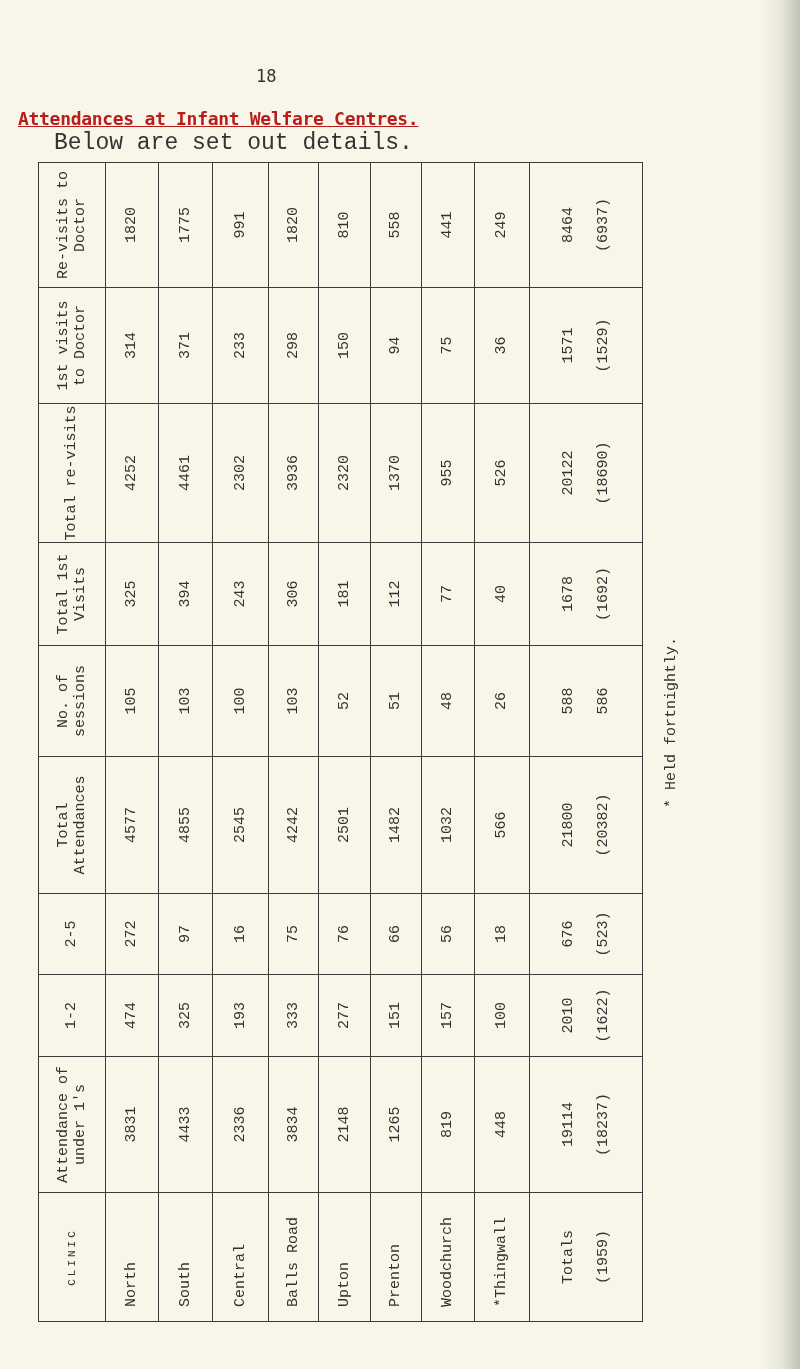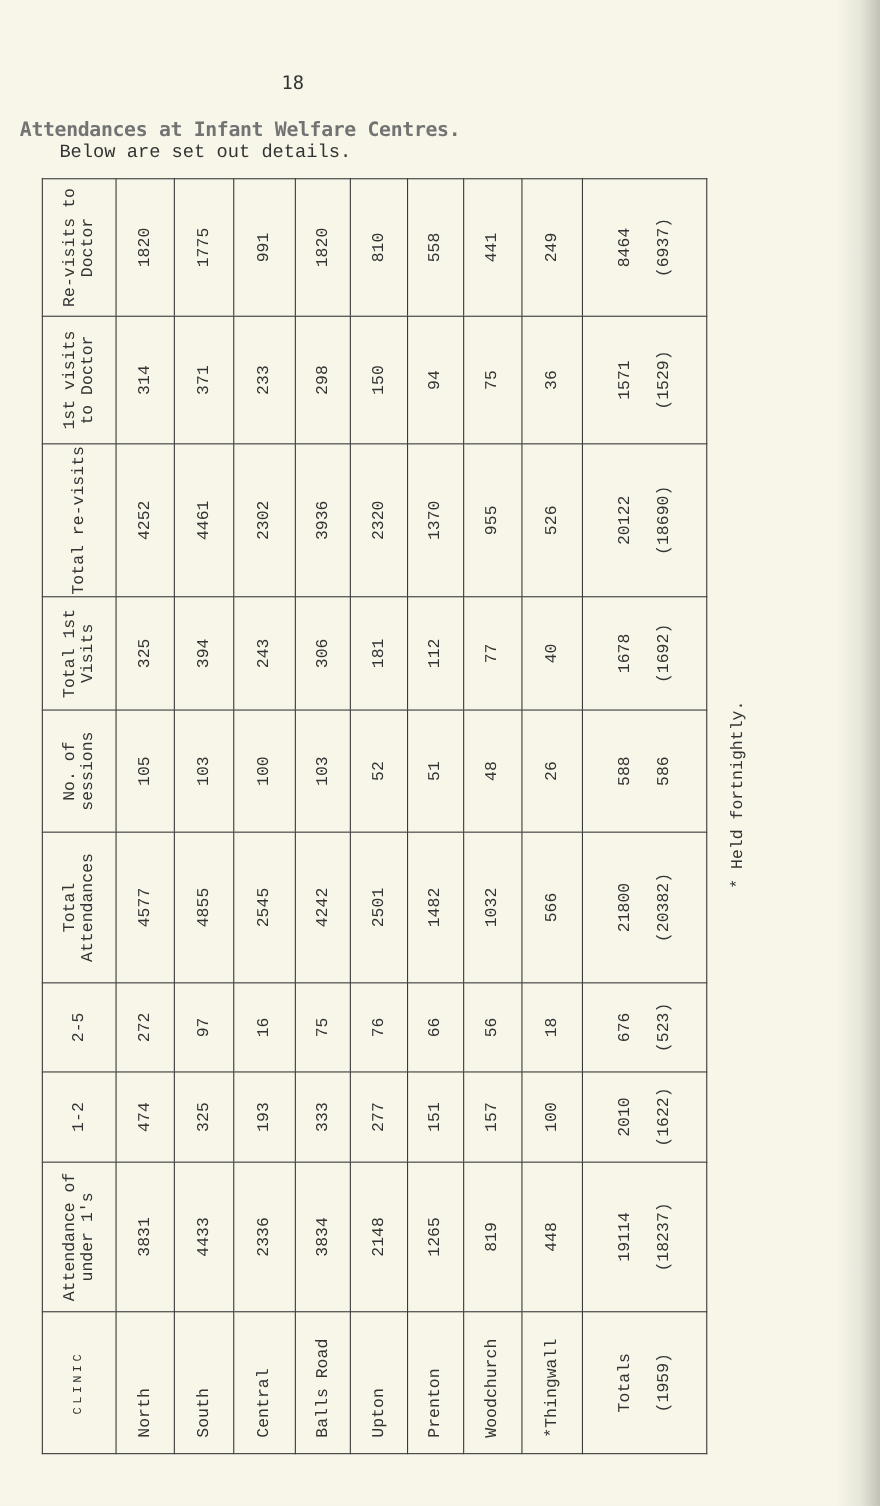--- a/index.html
+++ b/index.html
@@ -12,24 +12,24 @@
   .edge-shade {
     position: absolute; top: 0; right: 0; width: 40px; height: 1369px;
     background: linear-gradient(to right, rgba(247,246,233,0) 0%, rgba(200,200,190,0.35) 55%, rgba(150,150,140,0.55) 100%);
   }
   .page-number {
     position: absolute; left: 256px; top: 66px; font-size: 17px; color: #333;
     font-family: "DejaVu Sans Mono", monospace;
   }
   .title {
     position: absolute; left: 18px; top: 108px; font-size: 18px; font-weight: bold;
-    font-family: "DejaVu Sans Mono", monospace; letter-spacing: -0.3px; color: #737373;
+    font-family: "DejaVu Sans Mono", monospace; letter-spacing: -0.3px; color: #b91c1c; text-decoration: underline;
   }
   .subtitle {
-    position: absolute; left: 54px; top: 130px; font-size: 17px; color: #333;
+    position: absolute; left: 54px; top: 130px; font-size: 23px; color: #333;
     font-family: "Liberation Mono", monospace;
   }
   
   .table-wrap {
     position: absolute;
     left: 38px; top: 163px;
     width: 1159px; height: 604px;
     transform-origin: 0 0;
     transform: translate(0px, 1159px) rotate(-90deg);
   }

